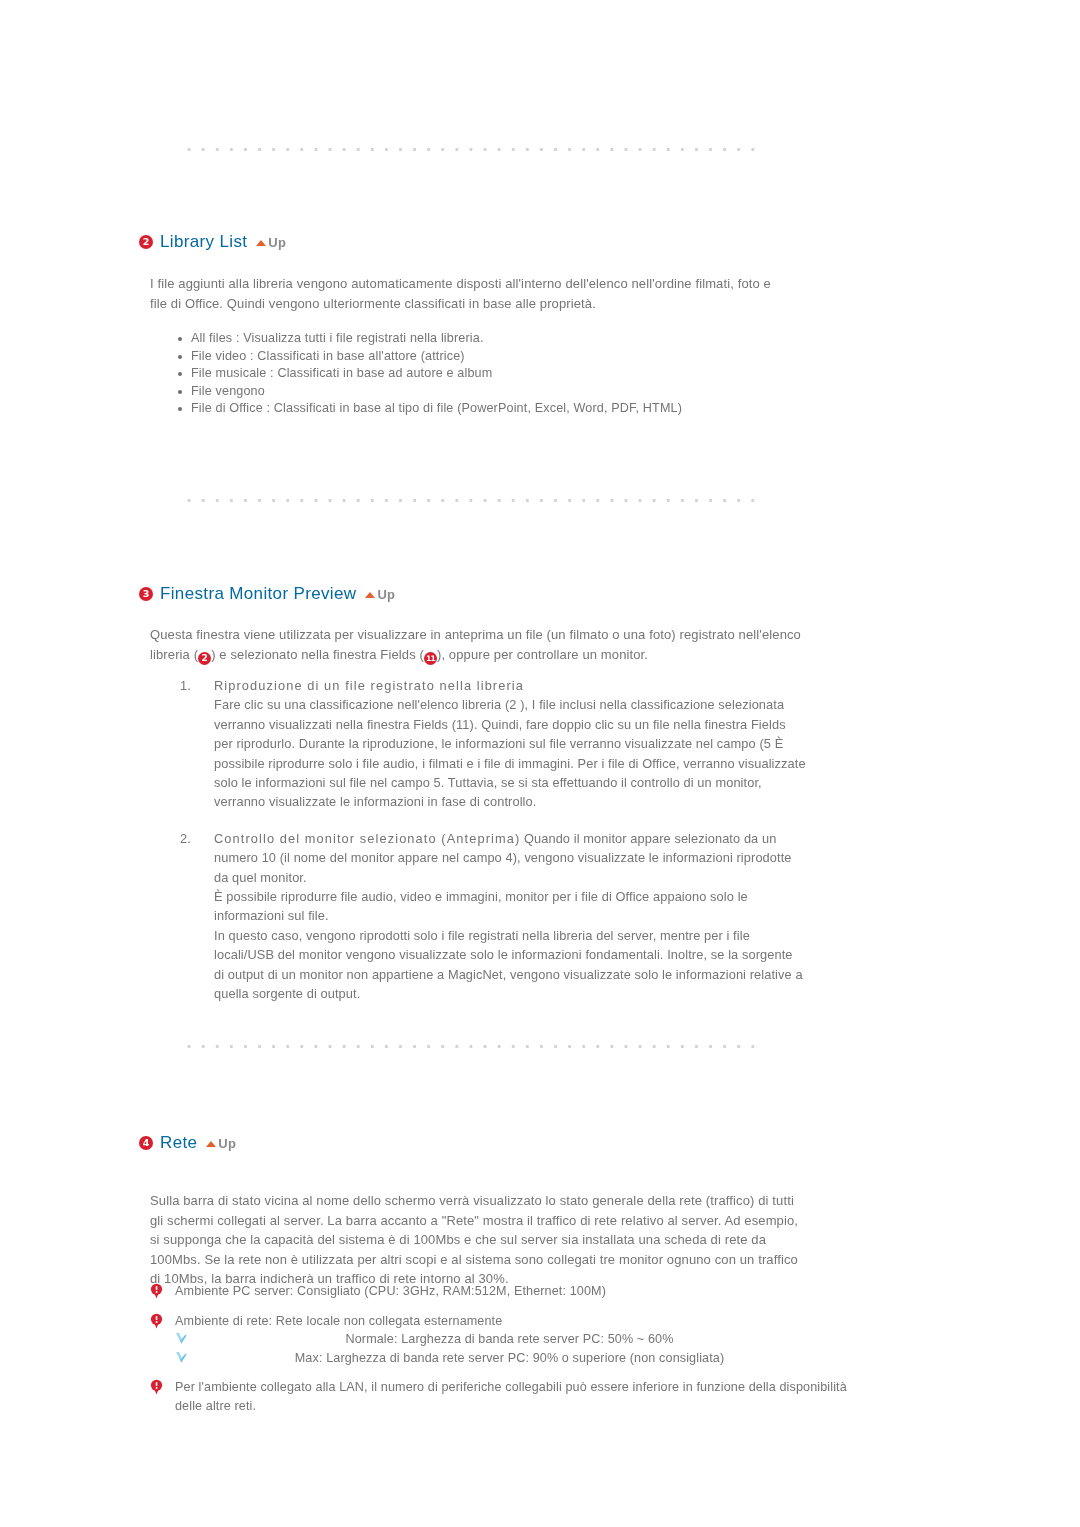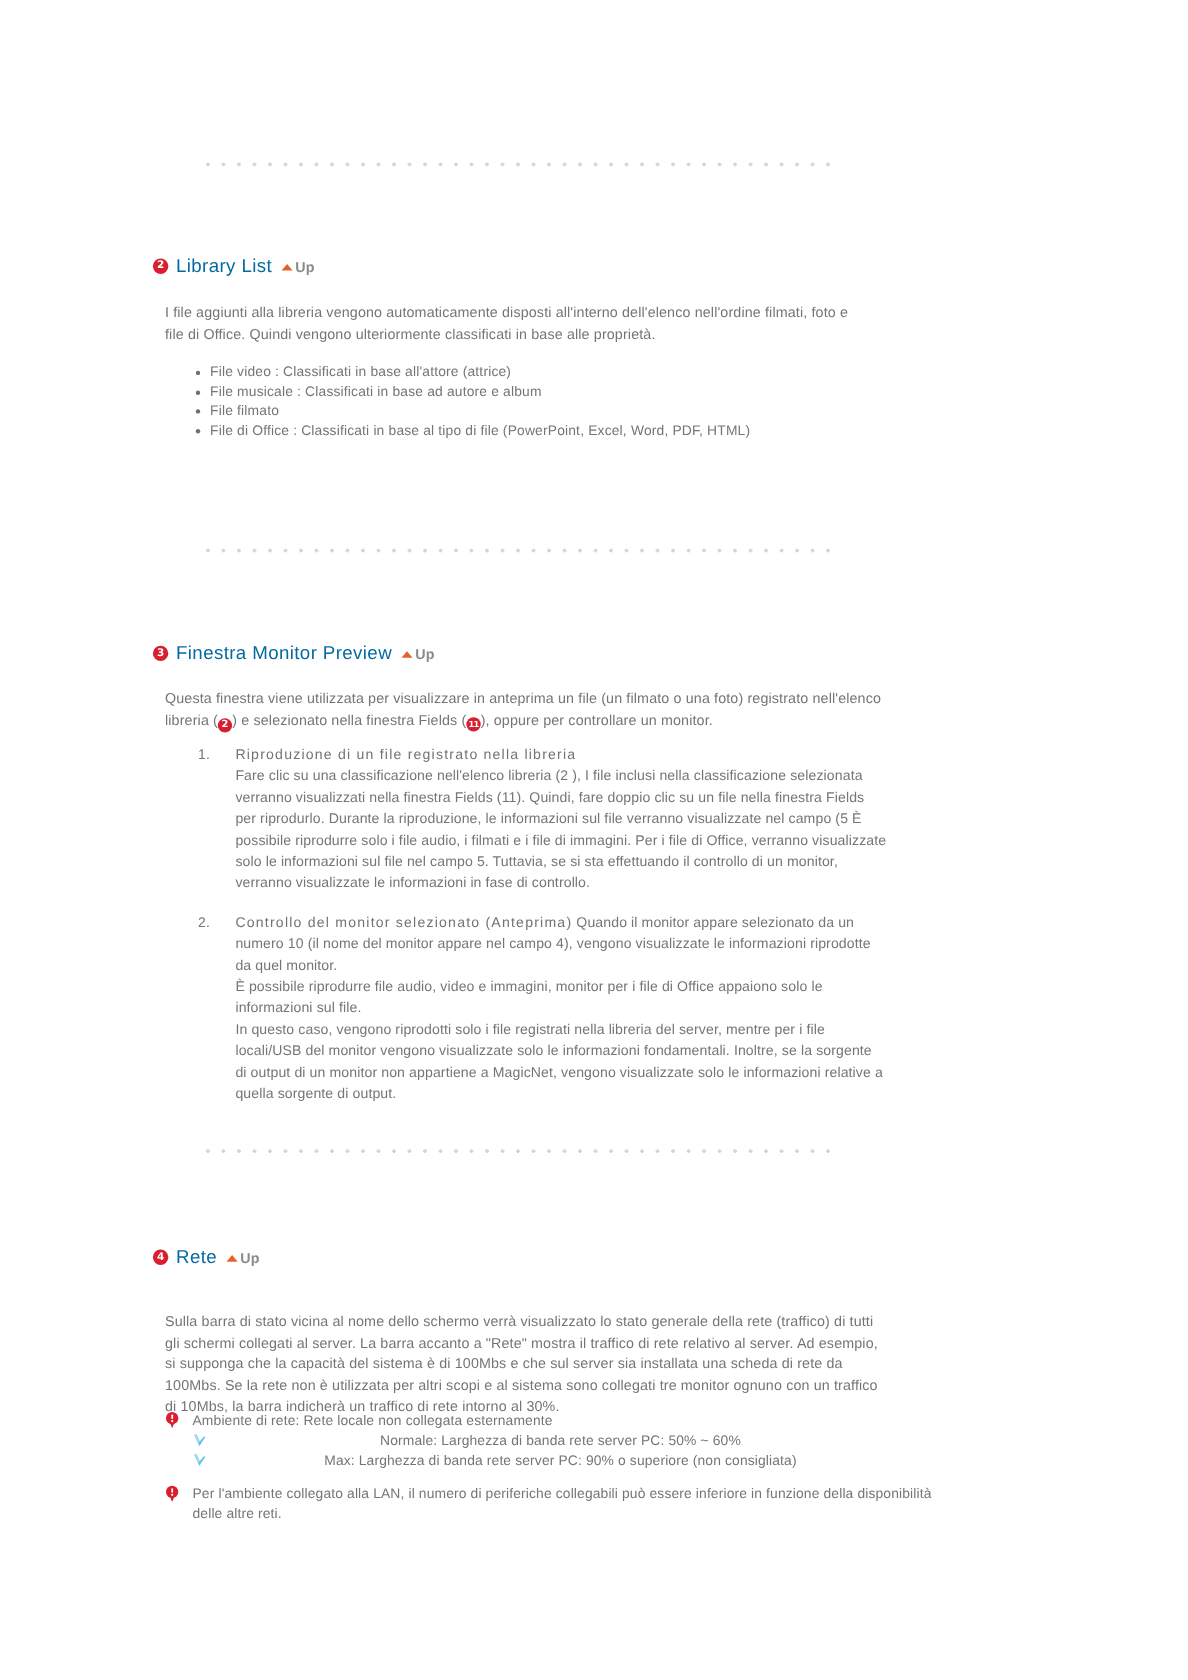--- a/index.html
+++ b/index.html
@@ -215,23 +215,24 @@
     <span class="title">Library List</span>
     <span class="uplink">
       <span class="tri"></span>
       <span class="uptext">Up</span>
     </span>
   </div>
 
   <div class="para" style="left:150px; top:274px; width:638px;">I file aggiunti alla libreria vengono automaticamente disposti all'interno dell'elenco nell'ordine filmati, foto e file di Office. Quindi vengono ulteriormente classificati in base alle proprietà.</div>
 
   <ul class="bullets" style="left:176px; top:330px; width:600px;">
+    <li>All files : Visualizza tutti i file registrati nella libreria.</li>
     <li>File video : Classificati in base all'attore (attrice)</li>
     <li>File musicale : Classificati in base ad autore e album</li>
-    <li>File filmato</li>
+    <li>File vengono</li>
     <li>File di Office : Classificati in base al tipo di file (PowerPoint, Excel, Word, PDF, HTML)</li>
   </ul>
 
   <div class="divider" style="top:498px;"></div>
 
   <div class="section-head" style="left:139px; top:584px;">
     <span class="badge">3</span>
     <span class="title">Finestra Monitor Preview</span>
     <span class="uplink">
       <span class="tri"></span>
@@ -266,20 +267,31 @@
     <span class="uplink">
       <span class="tri"></span>
       <span class="uptext">Up</span>
     </span>
   </div>
 
   <div class="para" style="left:150px; top:1191px; width:656px;">Sulla barra di stato vicina al nome dello schermo verrà visualizzato lo stato generale della rete (traffico) di tutti gli schermi collegati al server. La barra accanto a "Rete" mostra il traffico di rete relativo al server. Ad esempio, si supponga che la capacità del sistema è di 100Mbs e che sul server sia installata una scheda di rete da 100Mbs. Se la rete non è utilizzata per altri scopi e al sistema sono collegati tre monitor ognuno con un traffico di 10Mbs, la barra indicherà un traffico di rete intorno al 30%.</div>
 
   <ul class="notes" style="left:145px; top:1282px; width:680px;">
 
+    <li class="note">
+      <span class="note-icon">
+        <svg viewBox="0 0 13 16" width="13" height="16" xmlns="http://www.w3.org/2000/svg">
+          <path d="M6.5 15.5 L4.4 10.2 L8.6 10.2 Z" fill="#d81f30"></path>
+          <circle cx="6.5" cy="6.3" r="5.6" fill="#d81f30"></circle>
+          <rect x="5.75" y="3.0" width="1.6" height="4.1" rx="0.7" fill="#ffffff"></rect>
+          <circle cx="6.55" cy="8.9" r="1.0" fill="#ffffff"></circle>
+        </svg>
+      </span>
+      <span>Ambiente PC server: Consigliato (CPU: 3GHz, RAM:512M, Ethernet: 100M)</span>
+    </li>
 
     <li class="note">
       <span class="note-icon">
         <svg viewBox="0 0 13 16" width="13" height="16" xmlns="http://www.w3.org/2000/svg">
           <path d="M6.5 15.5 L4.4 10.2 L8.6 10.2 Z" fill="#d81f30"></path>
           <circle cx="6.5" cy="6.3" r="5.6" fill="#d81f30"></circle>
           <rect x="5.75" y="3.0" width="1.6" height="4.1" rx="0.7" fill="#ffffff"></rect>
           <circle cx="6.55" cy="8.9" r="1.0" fill="#ffffff"></circle>
         </svg>
       </span>

